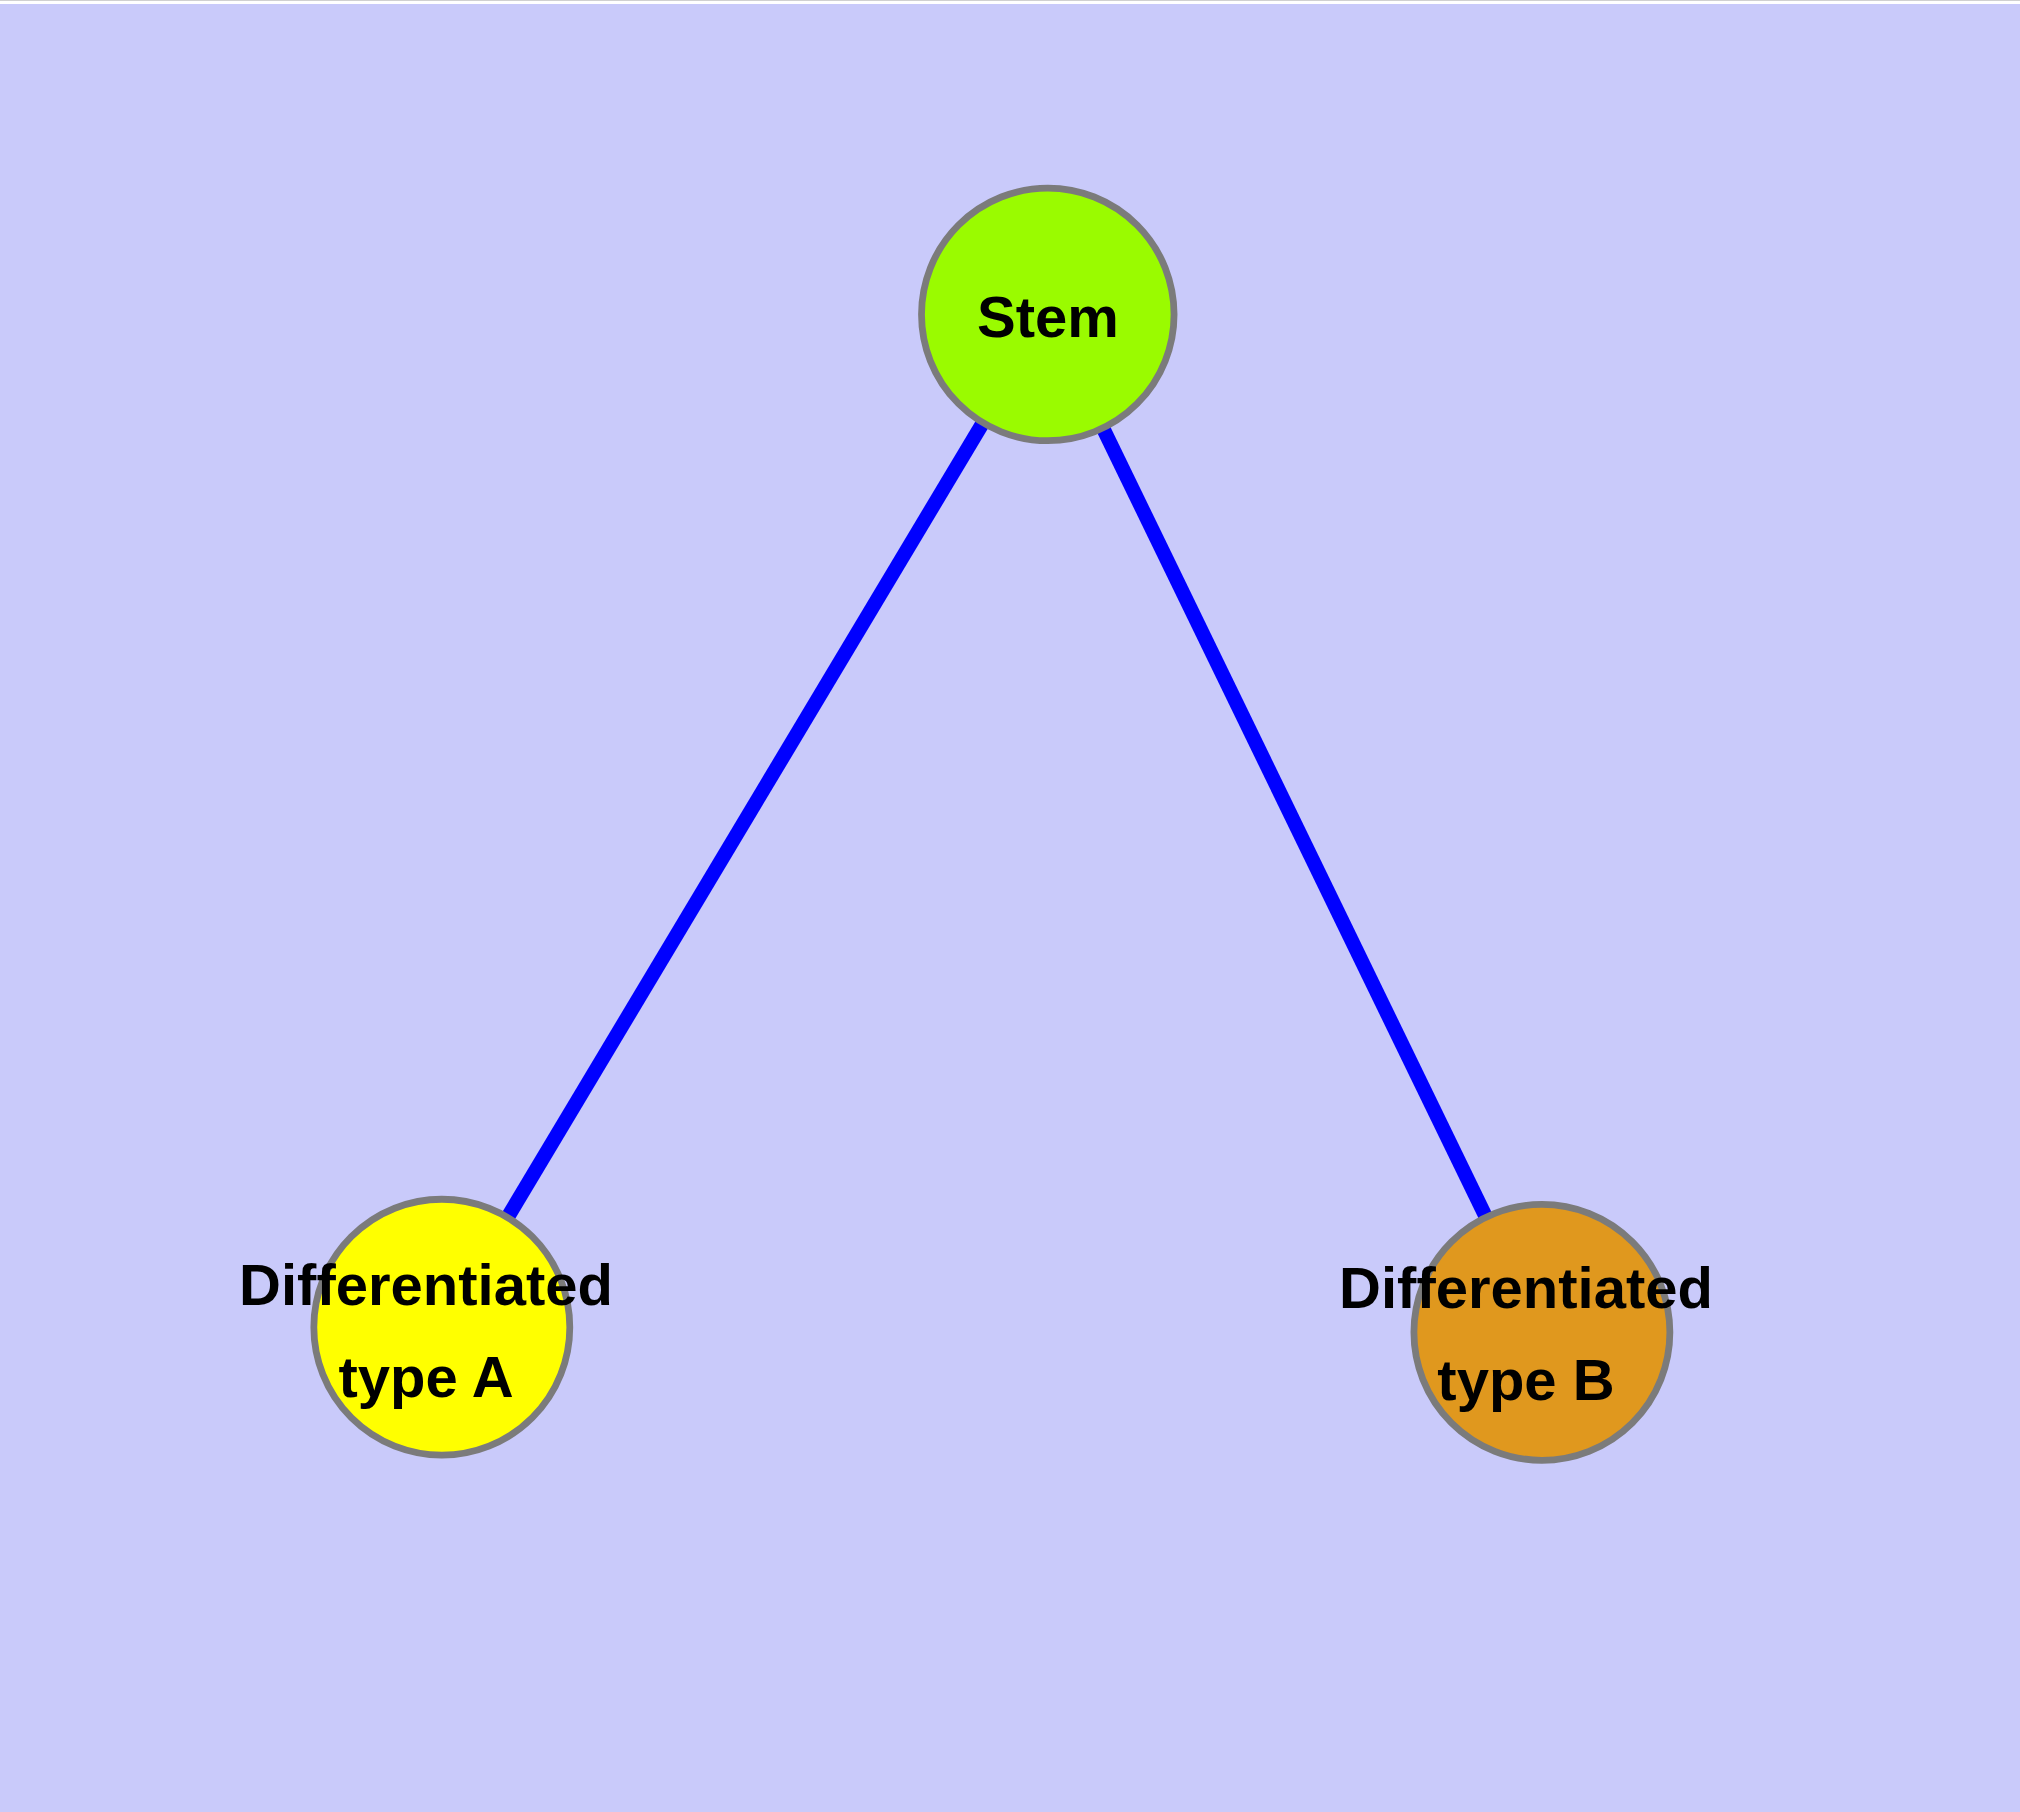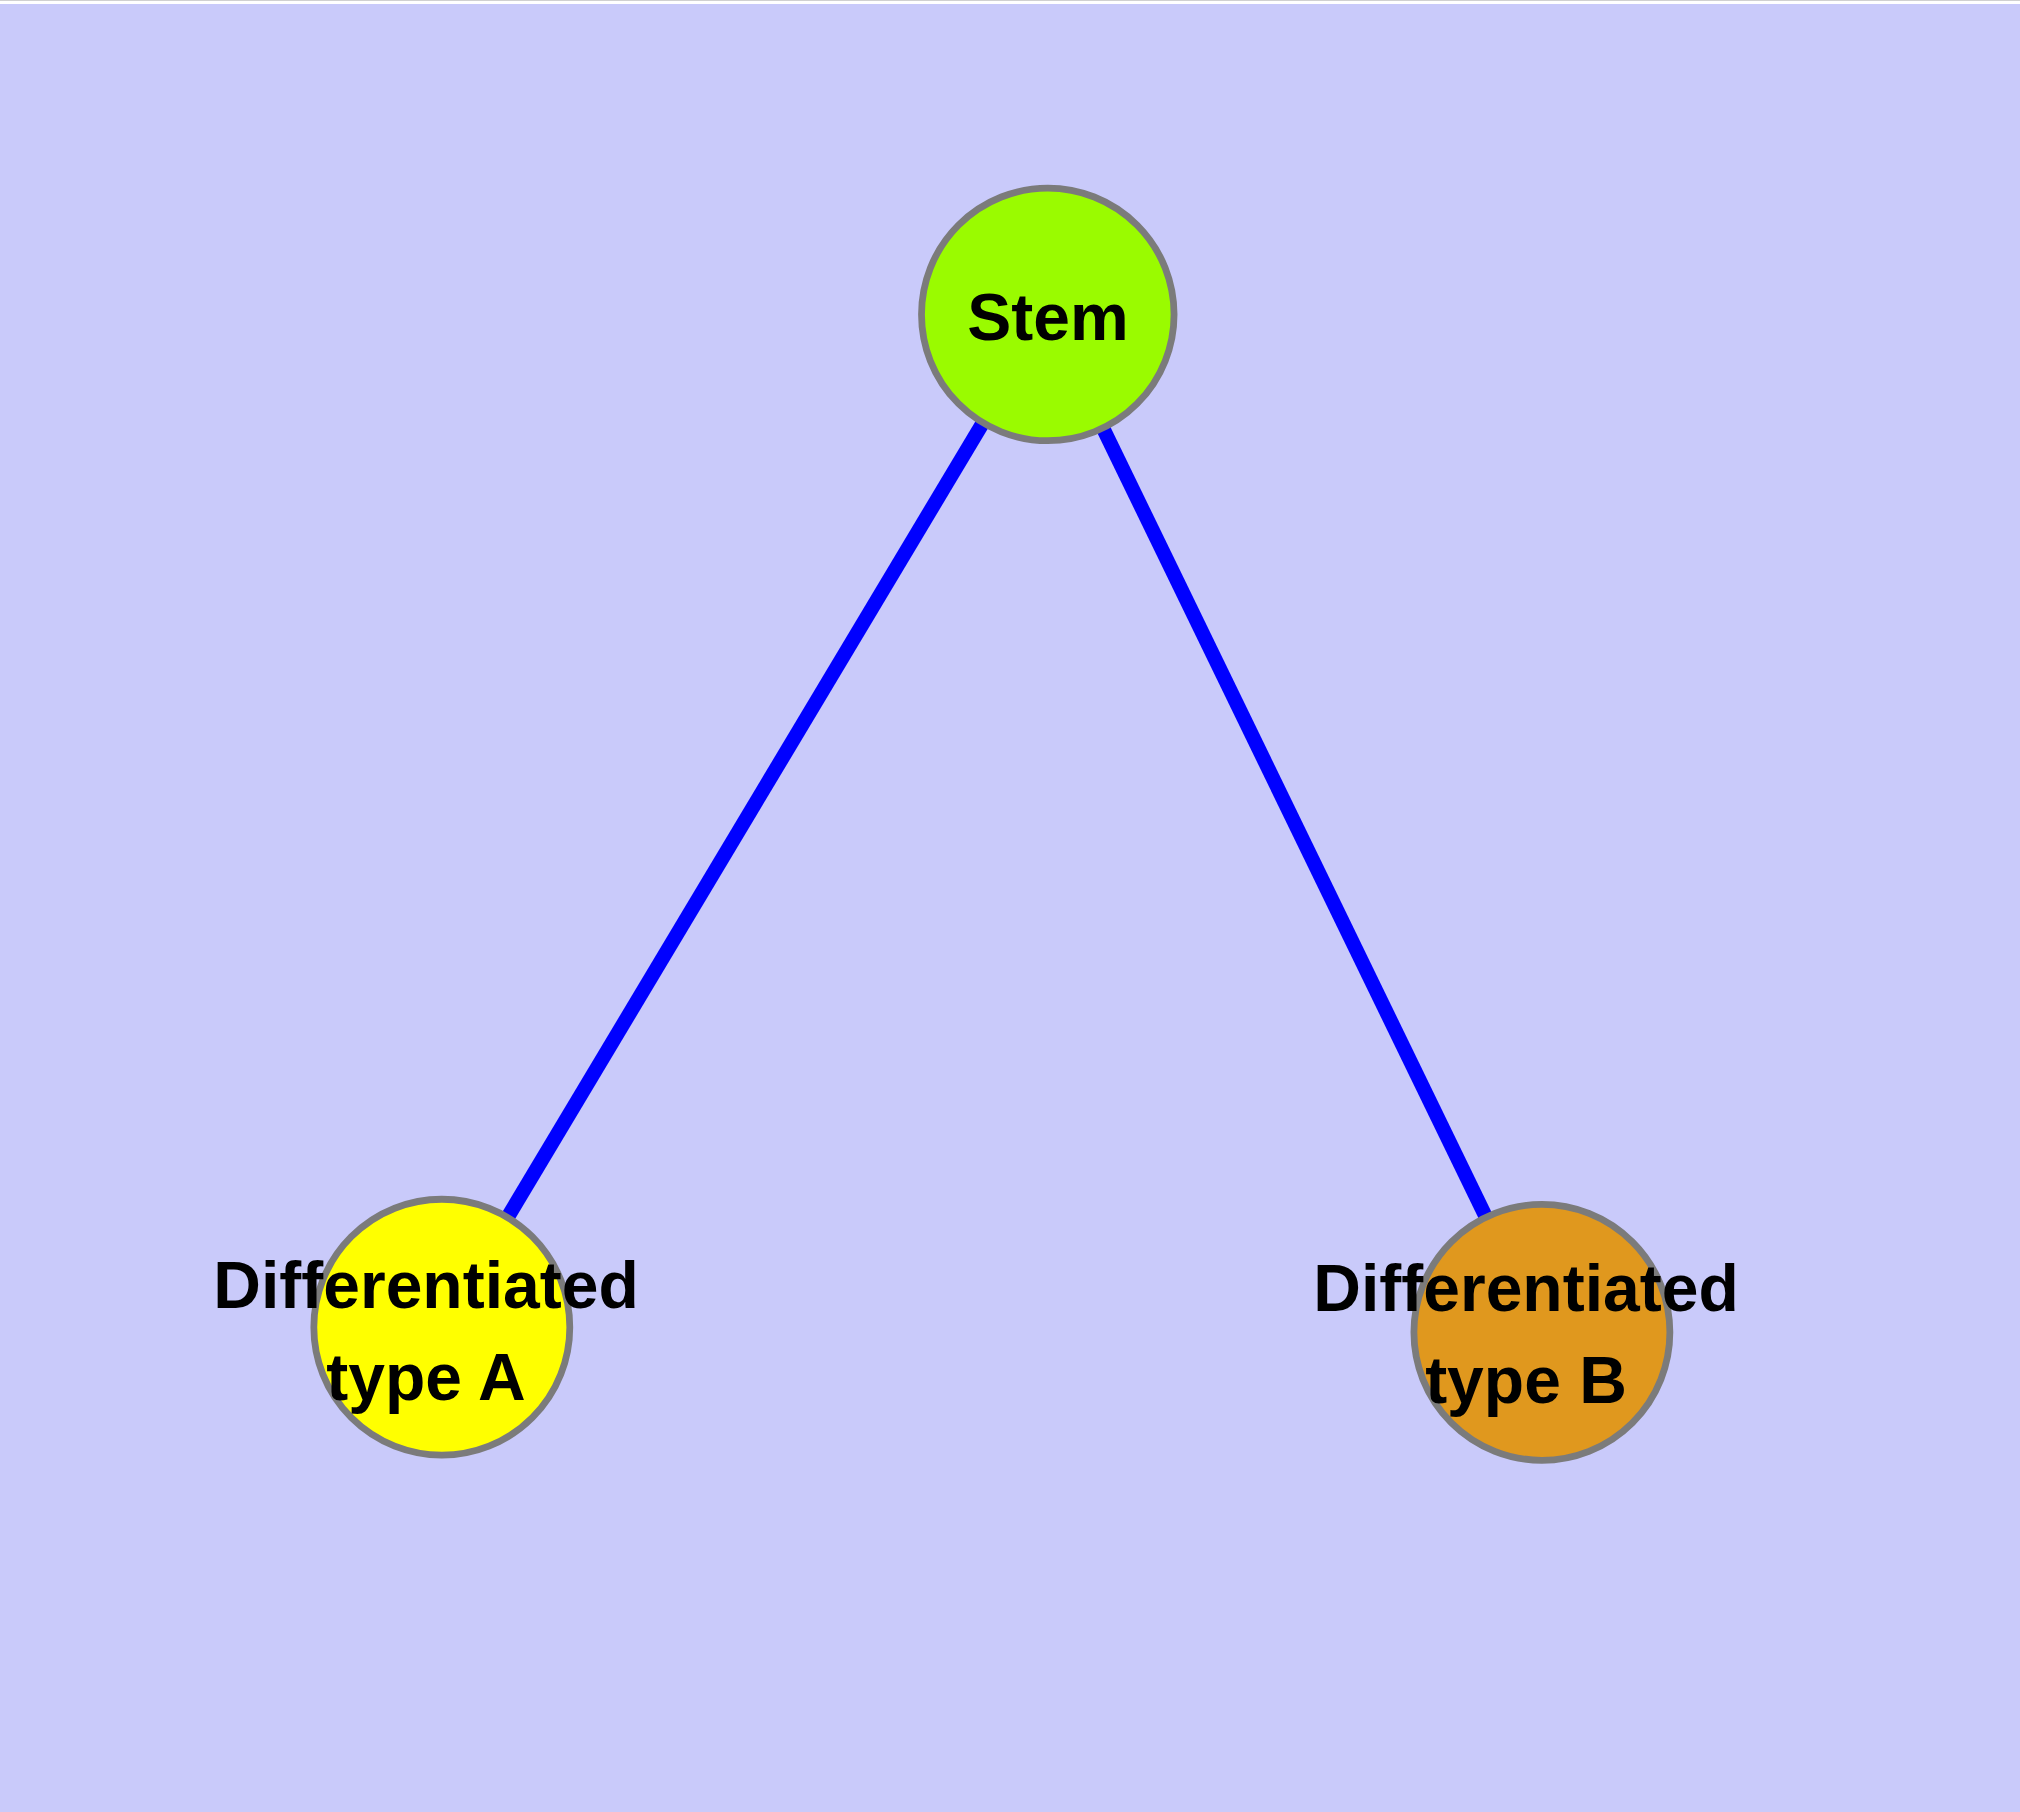--- a/index.html
+++ b/index.html
@@ -38,21 +38,21 @@
     stroke-linecap: butt;
   }
   .node {
     stroke: #7B7B7B;
     stroke-width: 8;
   }
   .label {
     position: absolute;
     transform: translate(-50%, -50%);
     font-weight: bold;
-    font-size: 66px;
+    font-size: 58px;
     line-height: 92px;
     color: #000000;
     text-align: center;
     white-space: pre-line;
     letter-spacing: 0;
   }
 </style>
 </head>
 <body>
 

